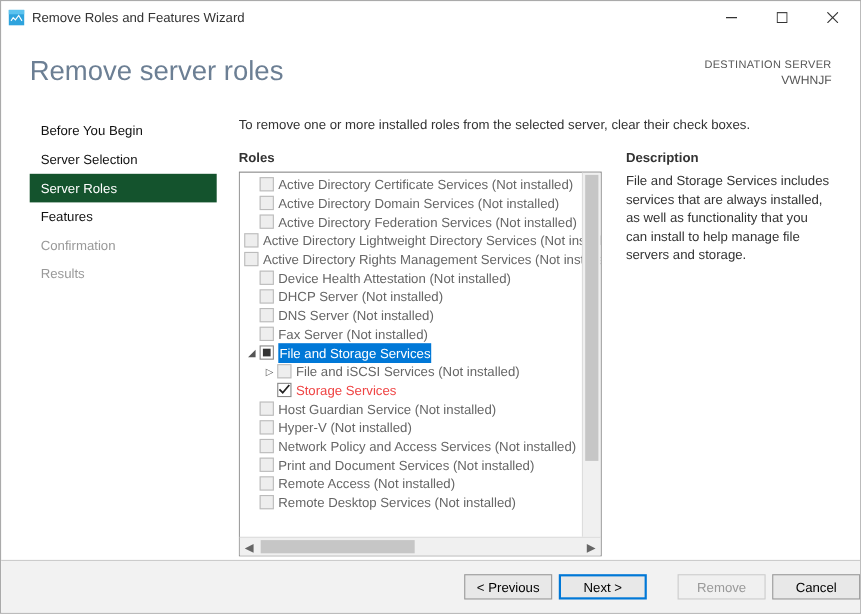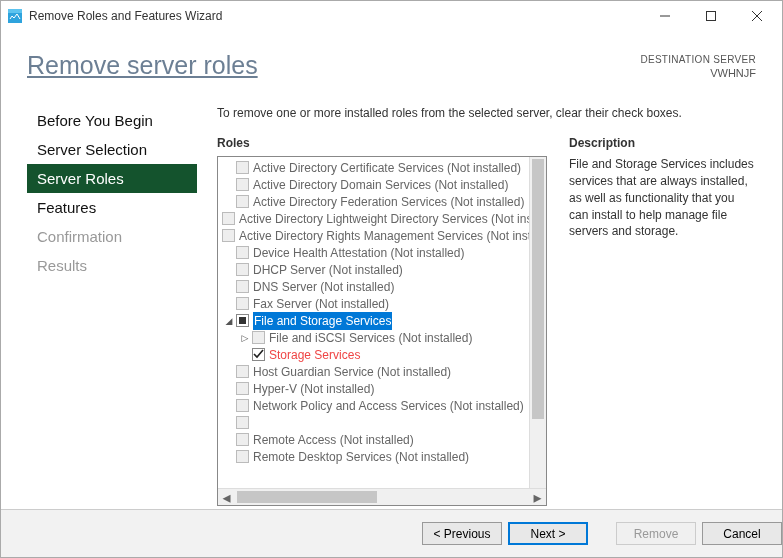--- a/index.html
+++ b/index.html
@@ -8,30 +8,30 @@
   
   .titlebar { height: 30px; display: flex; align-items: center; padding: 0 2px 0 6px; font-size: 12px; color: #333; }
   .titlebar .app-icon { width: 16px; height: 16px; margin-right: 6px; position: relative; }
   .titlebar .app-icon svg { width: 16px; height: 16px; }
   .titlebar .title { flex: 1; }
   .win-btn { width: 46px; height: 30px; display: flex; align-items: center; justify-content: center; }
   .win-btn svg { width: 10px; height: 10px; }
 
   
   .header { padding: 20px 26px 0 26px; display: flex; align-items: flex-start; }
-  .header h1 { font-size: 25px; font-weight: 300; color: #6c7f94; letter-spacing: 0; text-decoration: underline; }
+  .header h1 { font-size: 25px; font-weight: 300; color: #6c7f94; letter-spacing: 0; }
   .dest { text-align: right; font-size: 10px; color: #555; line-height: 1.3; flex:1; padding-top:2px;}
   .dest .d1 { letter-spacing: 0.3px; }
   .dest .d2 { font-size: 11px; }
 
   
   .content { display: flex; padding: 0 26px; margin-top: 26px; height: 400px; }
 
   
-  .steps { width: 170px; font-size: 15px; }
+  .steps { width: 170px; font-size: 12px; }
   .step { padding: 6px 10px; color: #111; cursor: default; }
   .step.link { color: #111; }
   .step.active { background: #14532d; color: #fff; }
   .step.disabled { color: #999; }
 
   
   .panel { flex: 1; padding-left: 20px; display: flex; flex-direction: column; }
   .instruction { font-size: 12px; color: #333; margin-bottom: 16px; }
   .cols { display: flex; gap: 22px; flex:1; overflow:hidden;}
   .roles-col { width: 330px; display: flex; flex-direction: column; }
@@ -197,20 +197,21 @@
                 <span class="label dis">Hyper-V (Not installed)</span>
               </div>
               <div class="node">
                 <span class="spacer0"></span>
                 <span class="cb disabled"></span>
                 <span class="label dis">Network Policy and Access Services (Not installed)</span>
               </div>
               <div class="node">
                 <span class="spacer0"></span>
                 <span class="cb disabled"></span>
+                <span class="label dis">Print and Document Services (Not installed)</span>
               </div>
               <div class="node">
                 <span class="spacer0"></span>
                 <span class="cb disabled"></span>
                 <span class="label dis">Remote Access (Not installed)</span>
               </div>
               <div class="node">
                 <span class="spacer0"></span>
                 <span class="cb disabled"></span>
                 <span class="label dis">Remote Desktop Services (Not installed)</span>

